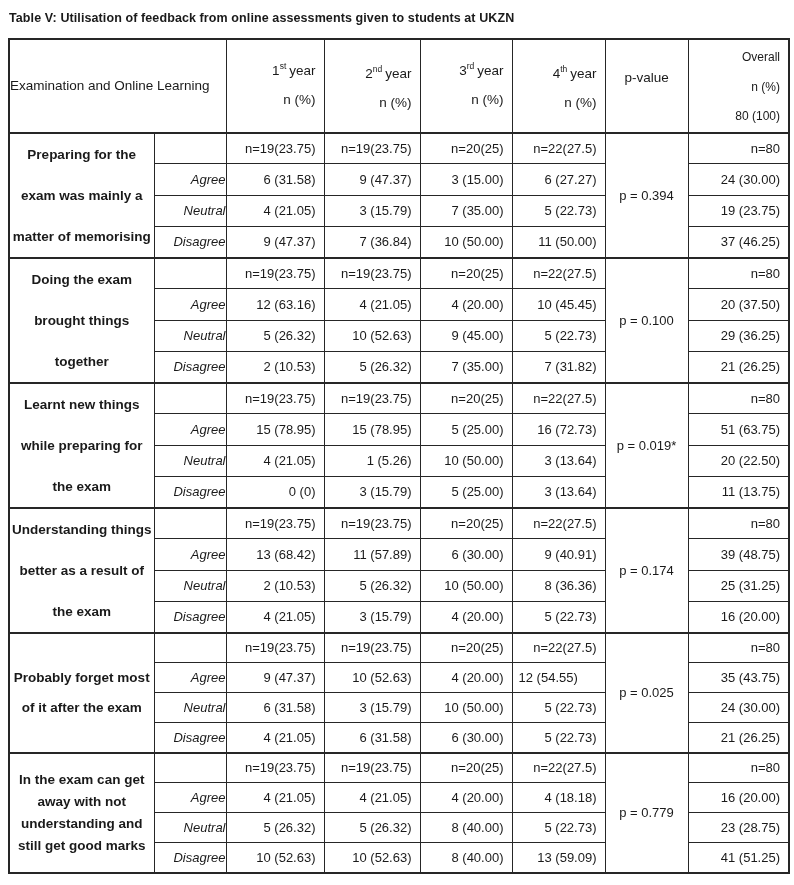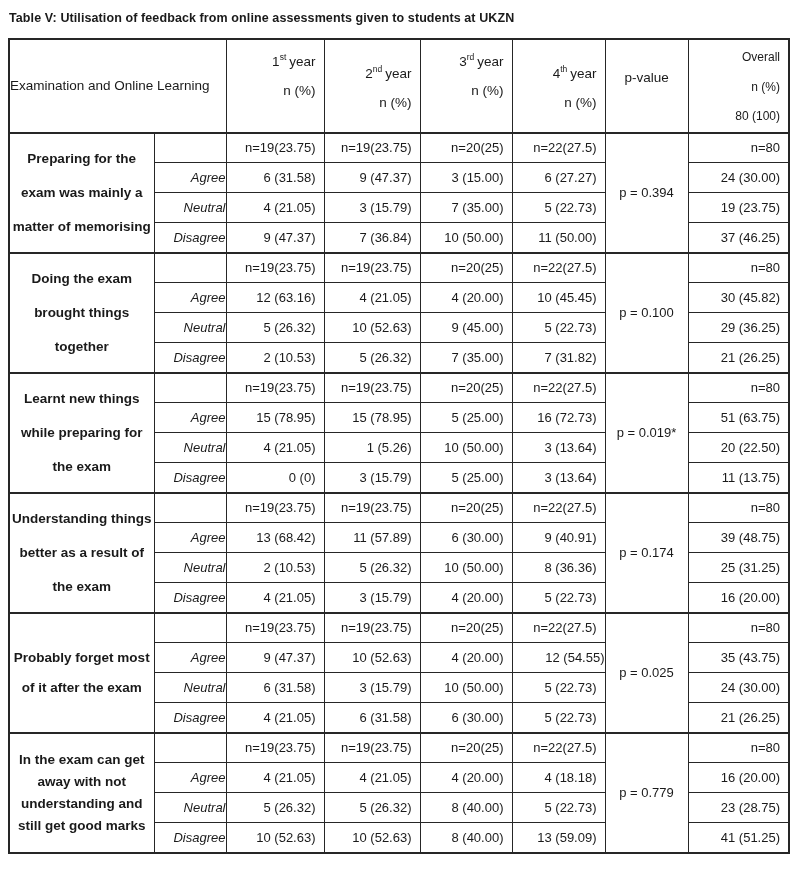--- a/index.html
+++ b/index.html
@@ -36,21 +36,21 @@
   tbody { border-top: 2px solid #262626; }
   tbody td { height: 30px; }
 
   
   .hdr-col0 {
     text-align: left;
     vertical-align: middle;
     font-size: 13.5px;
   }
   .yr { text-align: right; padding-right: 8px; line-height: 29px; font-size: 13.5px; }
-  .yr.top { vertical-align: top; padding-top: 3px; }
+  .yr.top { vertical-align: top; padding-top: 12px; }
   .yr.mid { vertical-align: middle; }
   .yr sup { font-size: 8.5px; }
   .yr .word { margin-left: 3px; }
   .hdr-pv {
     text-align: center;
     vertical-align: middle;
     padding-bottom: 16px;
     font-size: 13.5px;
   }
   .hdr-overall {
@@ -64,26 +64,26 @@
 
   
   .stmt {
     font-weight: bold;
     text-align: center;
     vertical-align: middle;
     white-space: pre-line;
     padding: 0 2px;
     font-size: 13.5px;
   }
-  .stmt.lh3 { line-height: 34px; margin-left: 17px; }
+  .stmt.lh3 { line-height: 41px; margin-left: 17px; }
   .stmt.lh2 { line-height: 30px; }
   .stmt.lh4 { line-height: 22px; }
   .resp { text-align: right; vertical-align: middle; font-style: italic; }
   .num { text-align: right; vertical-align: middle; padding-right: 8px; }
-  .num.left { text-align: right; padding-left: 6px; padding-right: 0; }
+  .num.left { text-align: left; padding-left: 6px; padding-right: 0; }
   .nrow { font-weight: normal; }
   .pv {
     text-align: center;
     vertical-align: middle;
   }
 </style>
 </head>
 <body>
 
 <div class="title">Table V: Utilisation of feedback from online assessments given to students at UKZN</div>
@@ -176,21 +176,21 @@
       <td class="num nrow">n=22(27.5)</td>
       <td class="pv" rowspan="4">p = 0.100</td>
       <td class="num nrow">n=80</td>
     </tr>
     <tr>
       <td class="resp">Agree</td>
       <td class="num">12 (63.16)</td>
       <td class="num">4 (21.05)</td>
       <td class="num">4 (20.00)</td>
       <td class="num">10 (45.45)</td>
-      <td class="num">30 (45.82)</td>
+      <td class="num">20 (37.50)</td>
     </tr>
     <tr>
       <td class="resp">Neutral</td>
       <td class="num">5 (26.32)</td>
       <td class="num">10 (52.63)</td>
       <td class="num">9 (45.00)</td>
       <td class="num">5 (22.73)</td>
       <td class="num">29 (36.25)</td>
     </tr>
     <tr>

